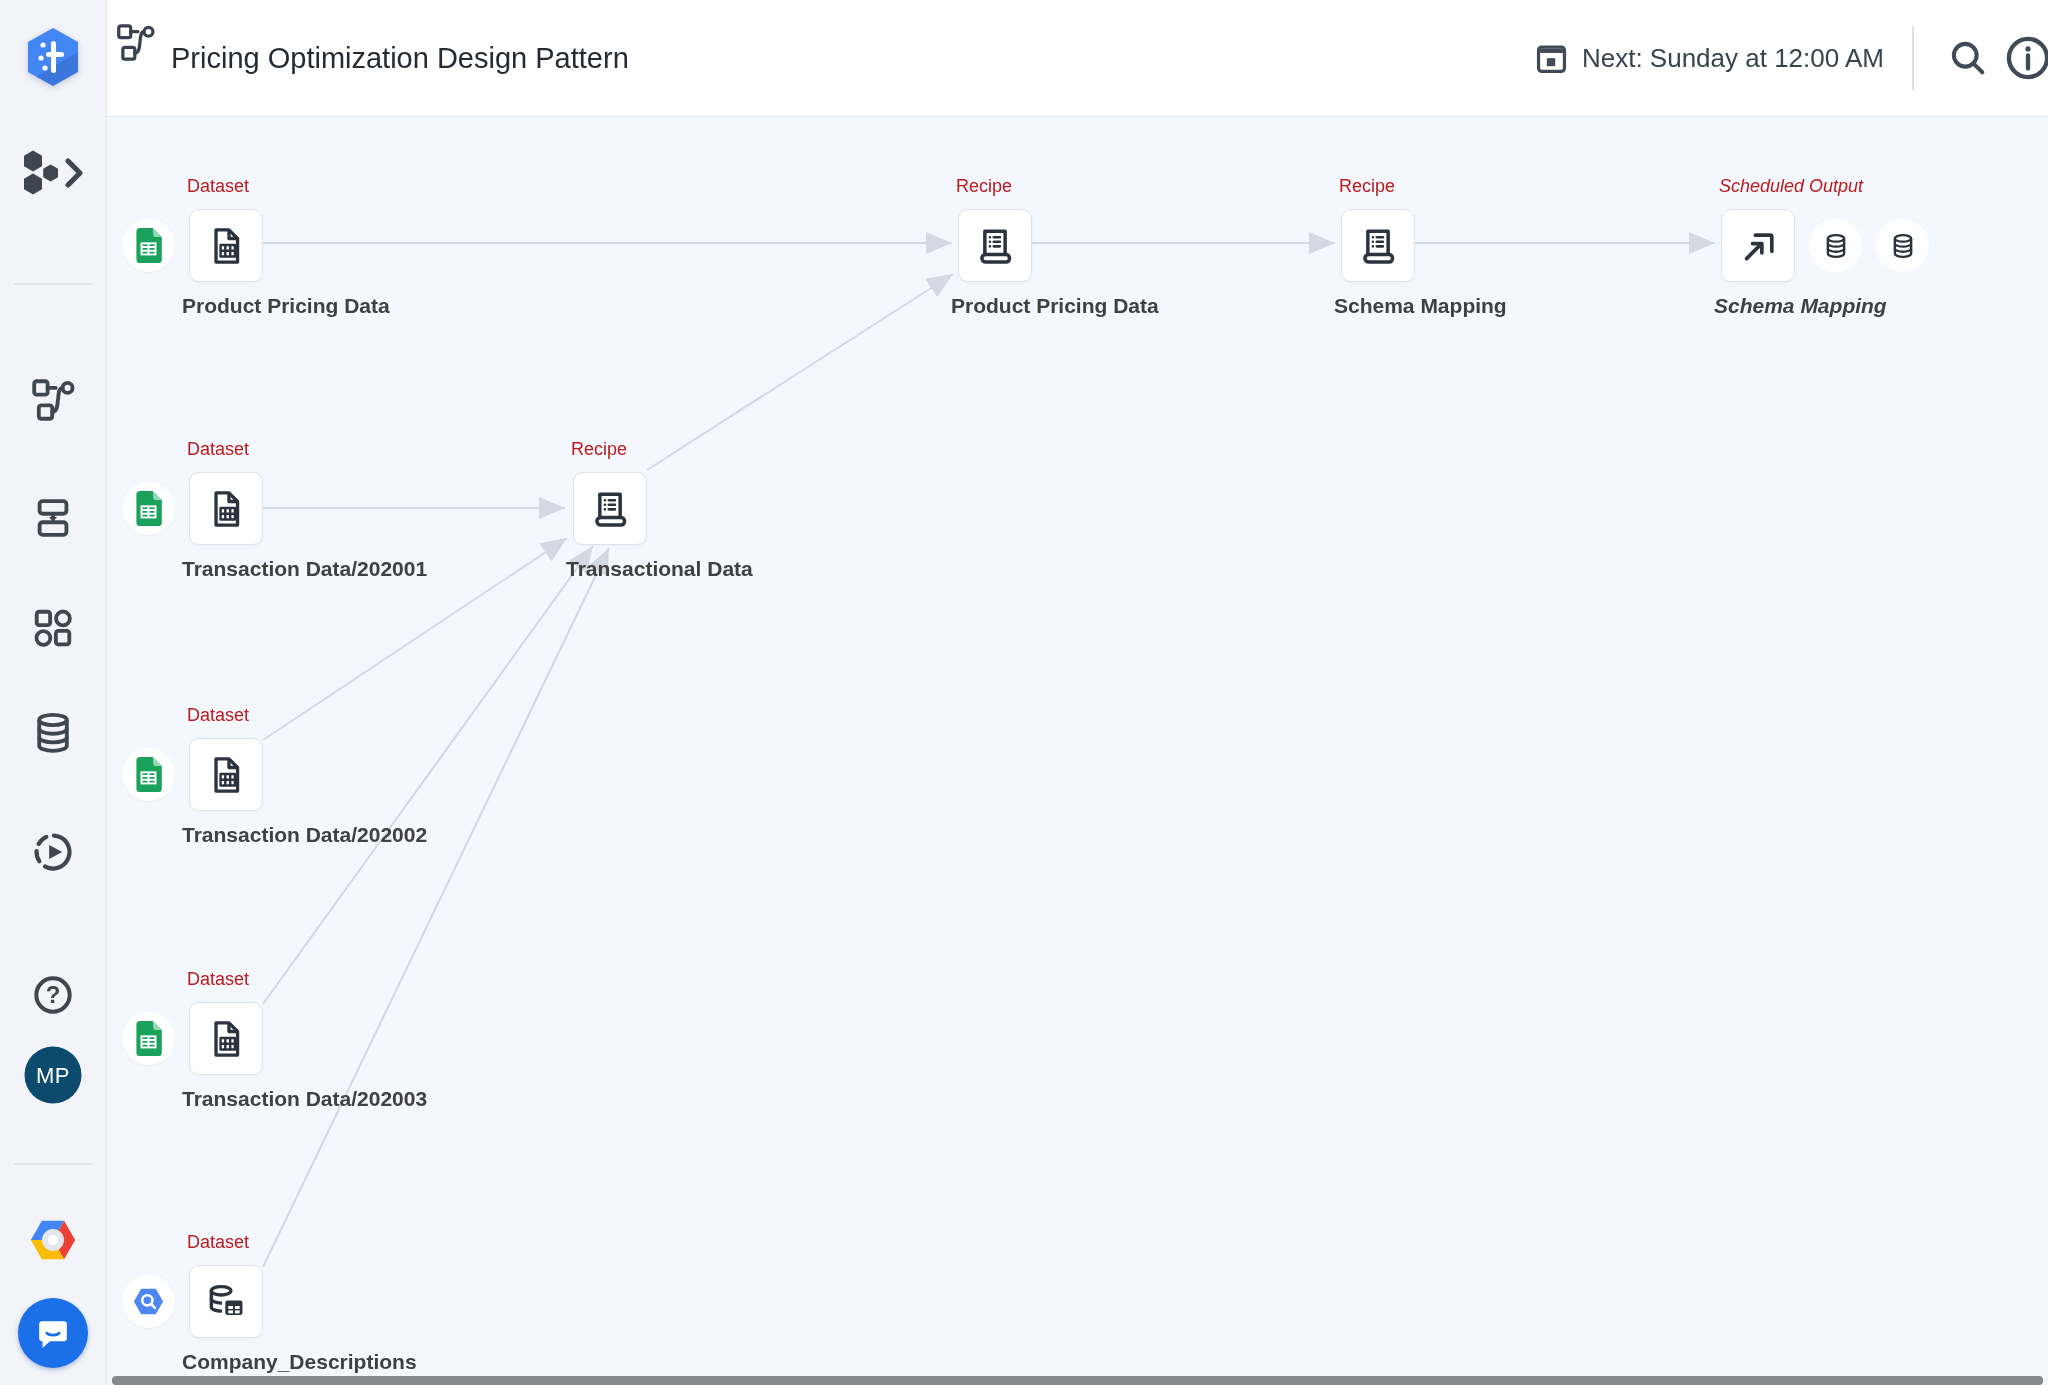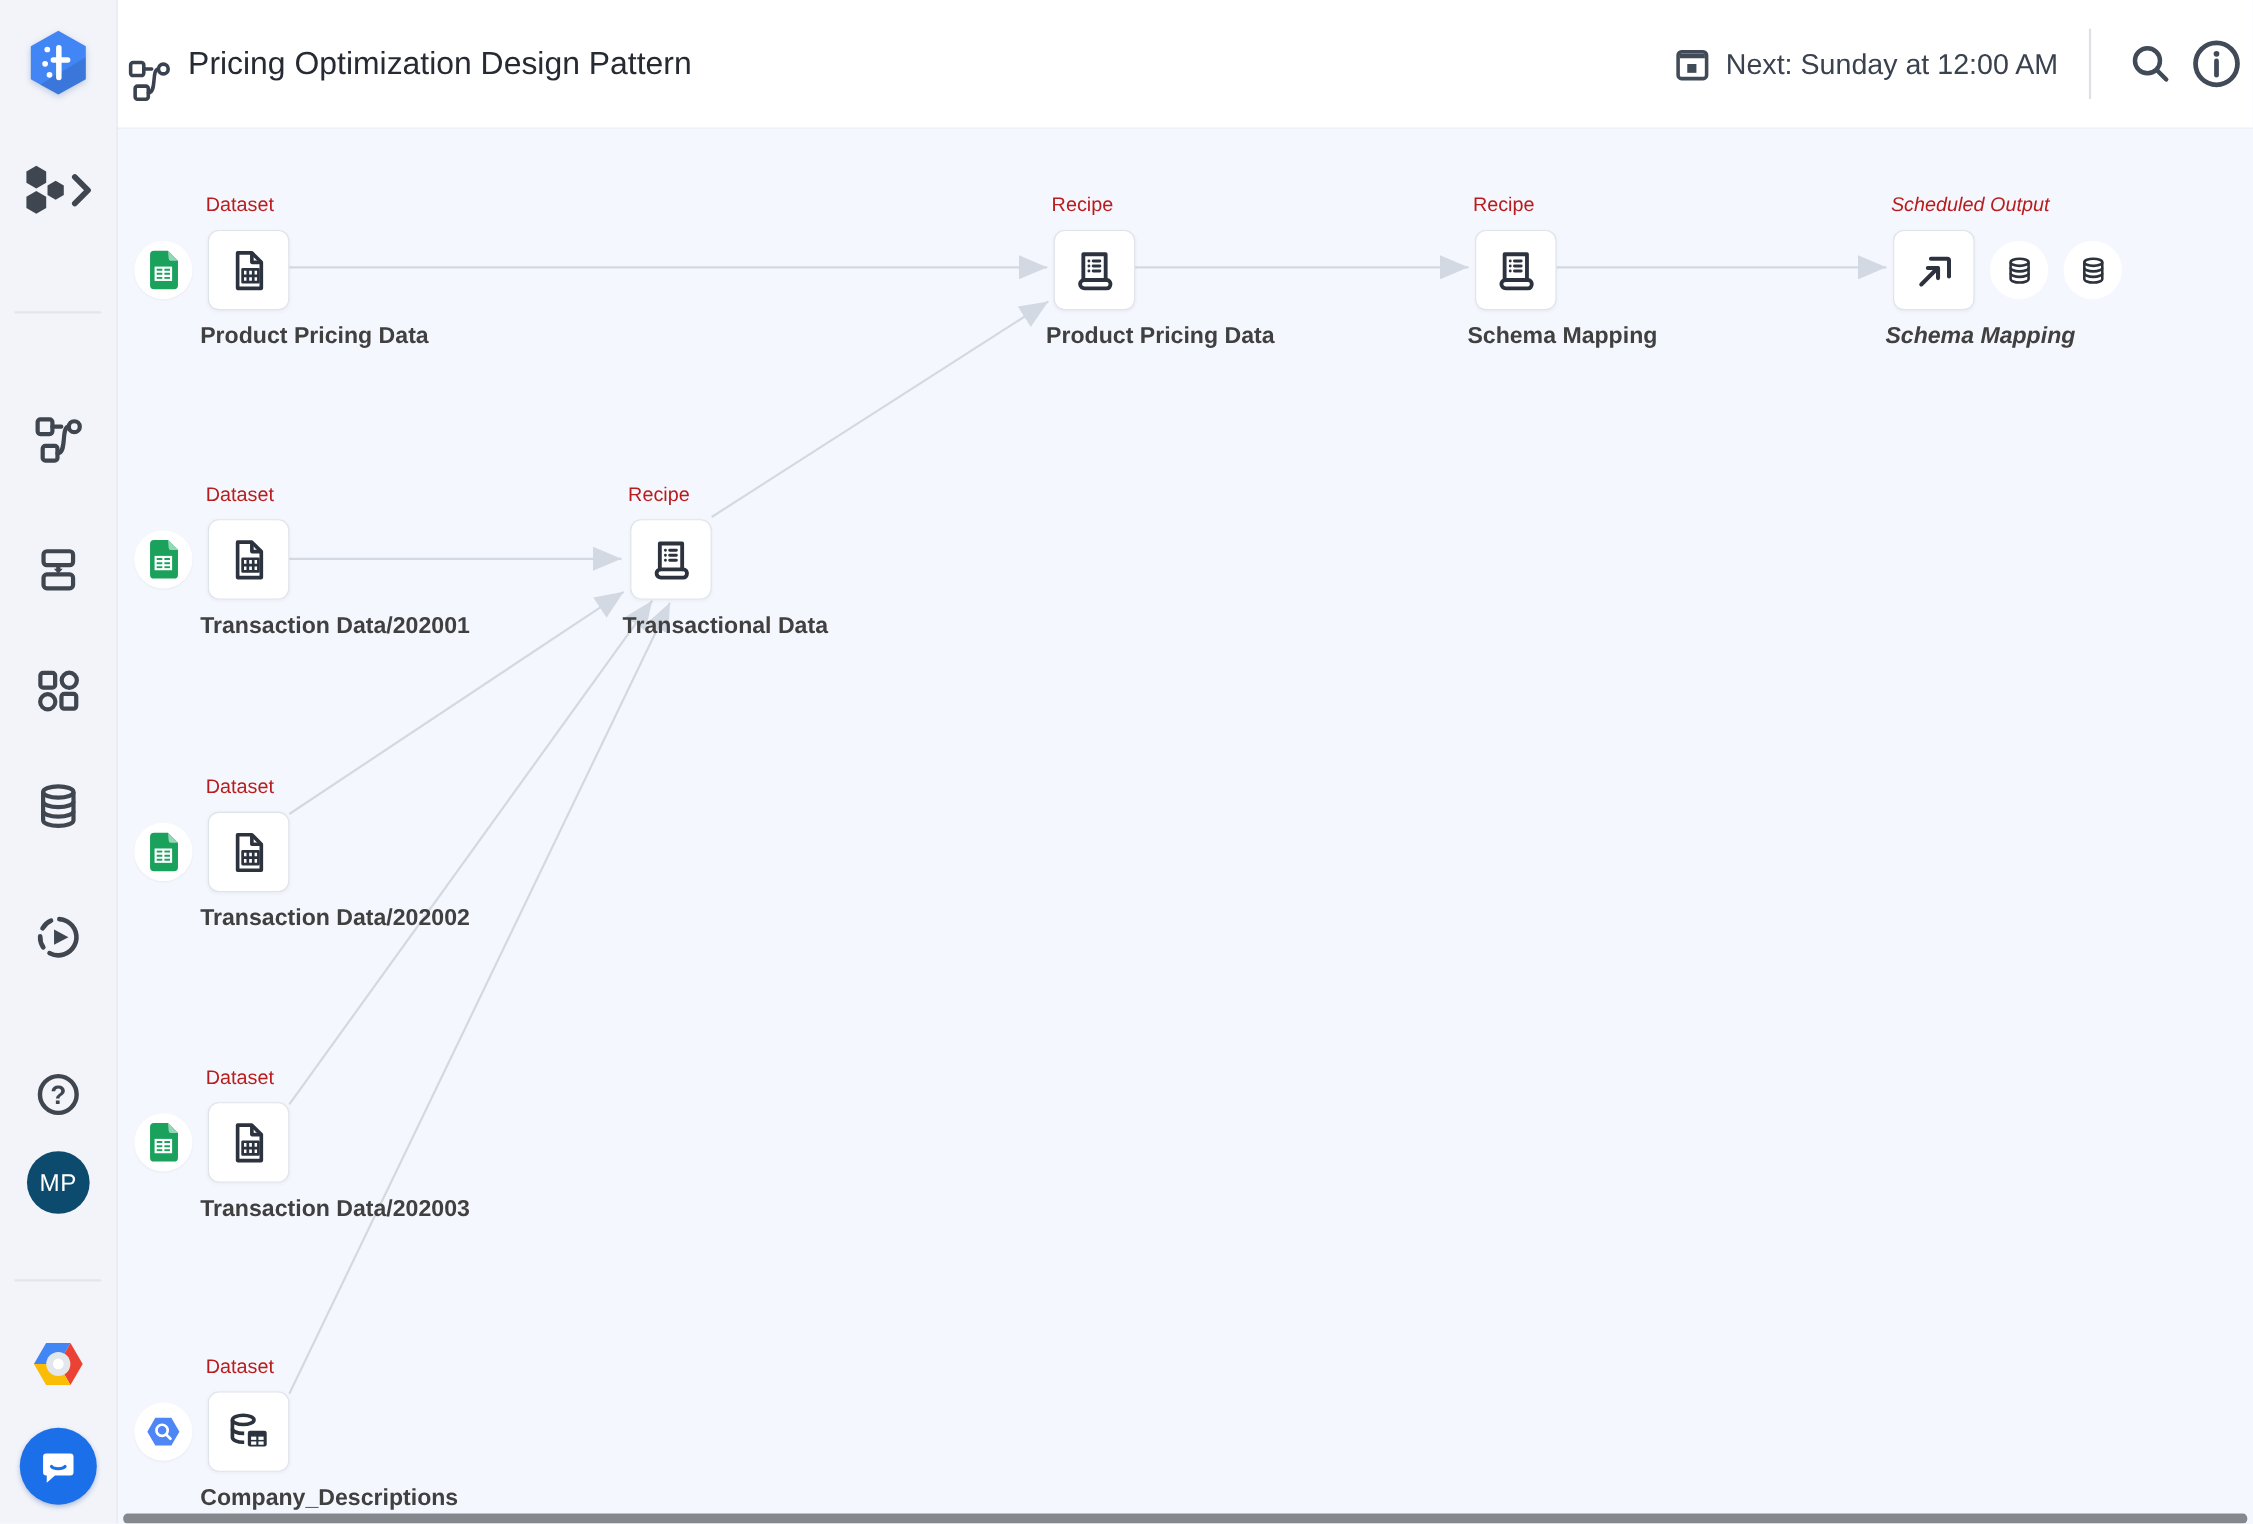--- a/index.html
+++ b/index.html
@@ -14,23 +14,23 @@
   .sb-divider{position:absolute;left:13px;width:79px;height:2px;background:#e2e6ec;border-radius:1px}
   .logo-hex{filter:drop-shadow(0 2px 3px rgba(40,70,140,.25))}
   .avatar{width:57px;height:57px;border-radius:50%;background:#0c4a6e;color:#fff;
           display:flex;align-items:center;justify-content:center;font-size:22px;font-weight:500;letter-spacing:.5px}
   .chat-btn{width:70px;height:70px;border-radius:50%;background:#1b6fe8;
             display:flex;align-items:center;justify-content:center;box-shadow:0 2px 5px rgba(20,60,140,.3)}
 
   
   .header{position:absolute;left:107px;top:0;right:0;height:116px;background:#fff;
           border-bottom:1px solid #e7eaf0;display:flex;align-items:center;z-index:15;overflow:hidden}
-  .title-group{display:flex;align-items:flex-end;gap:15px;margin-left:8px}
+  .title-group{display:flex;align-items:flex-start;gap:15px;margin-left:8px}
   .page-title{font-size:29px;color:#262b33;font-weight:400;white-space:nowrap}
-  .header-right{margin-left:auto;display:flex;align-items:center;margin-right:17px}
+  .header-right{margin-left:auto;display:flex;align-items:center;margin-right:4px}
   .schedule{display:flex;align-items:center;gap:12px}
   .schedule-text{font-size:26px;color:#39424e;white-space:nowrap}
   .vdivider{width:2px;height:64px;background:#dde1e7;margin:0 26px 0 28px}
   .hicon{display:flex;align-items:center;justify-content:center;cursor:pointer;padding:6px}
   .info-wrap{margin-right:-16px}
 
   
   .canvas{position:absolute;left:107px;top:117px;right:0;bottom:0;overflow:hidden}
   #edges{position:absolute;left:0;top:0;width:100%;height:100%;z-index:1}
   #nodes{position:absolute;left:0;top:0;width:100%;height:100%;z-index:2}

